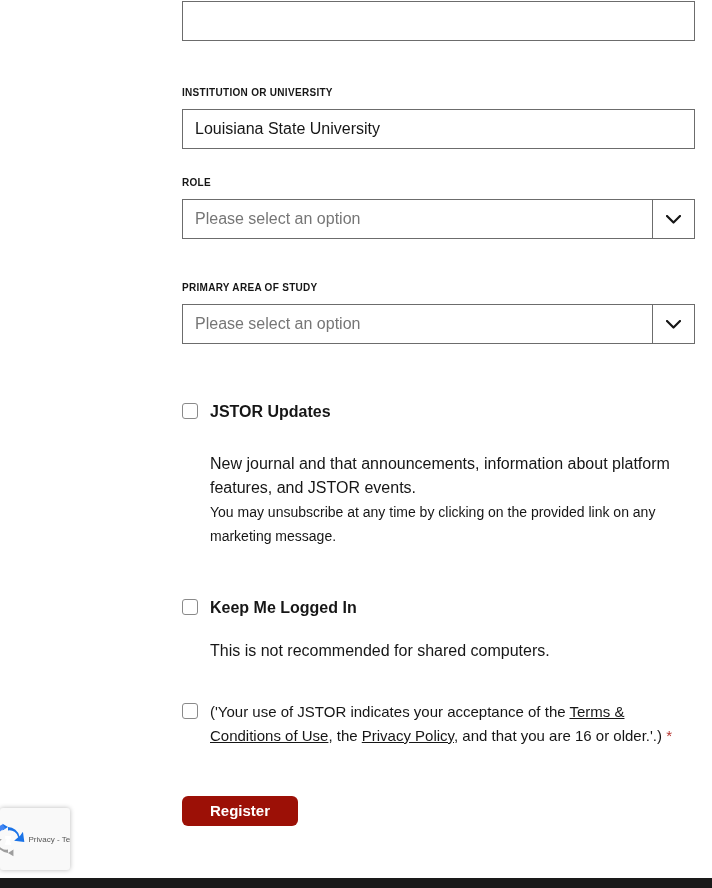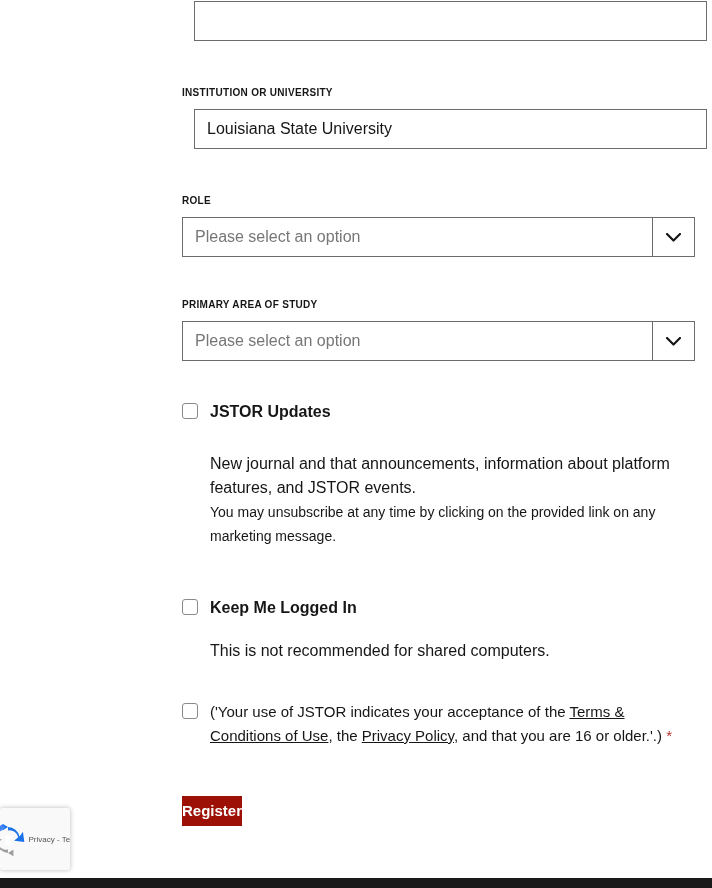--- a/index.html
+++ b/index.html
@@ -37,21 +37,20 @@
     width: 513px;
     height: 40px;
     border: 1px solid #6c6c6c;
     background: #fff;
     font-family: "Liberation Sans", sans-serif;
     font-size: 16px;
     color: #161616;
     padding: 0 12px;
     border-radius: 0;
     outline: none;
-    margin-left: 12px;
   }
   .text-input::placeholder { color: #767676; }
 
   
   .select-wrap {
     width: 513px;
     height: 40px;
     display: flex;
     align-items: stretch;
   }
@@ -128,25 +127,25 @@
 
   
   .register-btn {
     display: inline-block;
     background: #9c1006;
     color: #ffffff;
     border: none;
     font-family: "Liberation Sans", sans-serif;
     font-size: 15px;
     font-weight: bold;
-    padding: 0 0;
+    padding: 0 28px;
     height: 30px;
     line-height: 30px;
     cursor: pointer;
-    border-radius: 0;
+    border-radius: 6px;
   }
 
   
   .recaptcha-badge {
     position: absolute;
     left: 0px;
     top: 808px;
     width: 70px;
     height: 62px;
     background: #f9f9f9;
@@ -186,33 +185,33 @@
 
     <div style="position:absolute; left:0; top:1px;">
       <input class="text-input" type="text" value="" style="">
     </div>
 
     <div style="position:absolute; left:0; top:85px;">
       <div class="field-label">INSTITUTION OR UNIVERSITY</div>
       <input class="text-input" type="text" value="Louisiana State University" style="">
     </div>
 
-    <div style="position:absolute; left:0; top:193px;">
+    <div style="position:absolute; left:0; top:175px;">
       <div class="field-label">ROLE</div>
       <div class="select-wrap">
         <div class="select-face">Please select an option</div>
         <div class="select-arrow">
           <svg width="15" height="9" viewBox="0 0 15 9" aria-hidden="true">
             <path d="M1 1 L7.5 7.5 L14 1" stroke="#161616" stroke-width="2.2" fill="none" stroke-linecap="round" stroke-linejoin="round"></path>
           </svg>
         </div>
       </div>
     </div>
 
-    <div style="position:absolute; left:0; top:297px;">
+    <div style="position:absolute; left:0; top:280px;">
       <div class="field-label">PRIMARY AREA OF STUDY</div>
       <div class="select-wrap">
         <div class="select-face">Please select an option</div>
         <div class="select-arrow">
           <svg width="15" height="9" viewBox="0 0 15 9" aria-hidden="true">
             <path d="M1 1 L7.5 7.5 L14 1" stroke="#161616" stroke-width="2.2" fill="none" stroke-linecap="round" stroke-linejoin="round"></path>
           </svg>
         </div>
       </div>
     </div>

